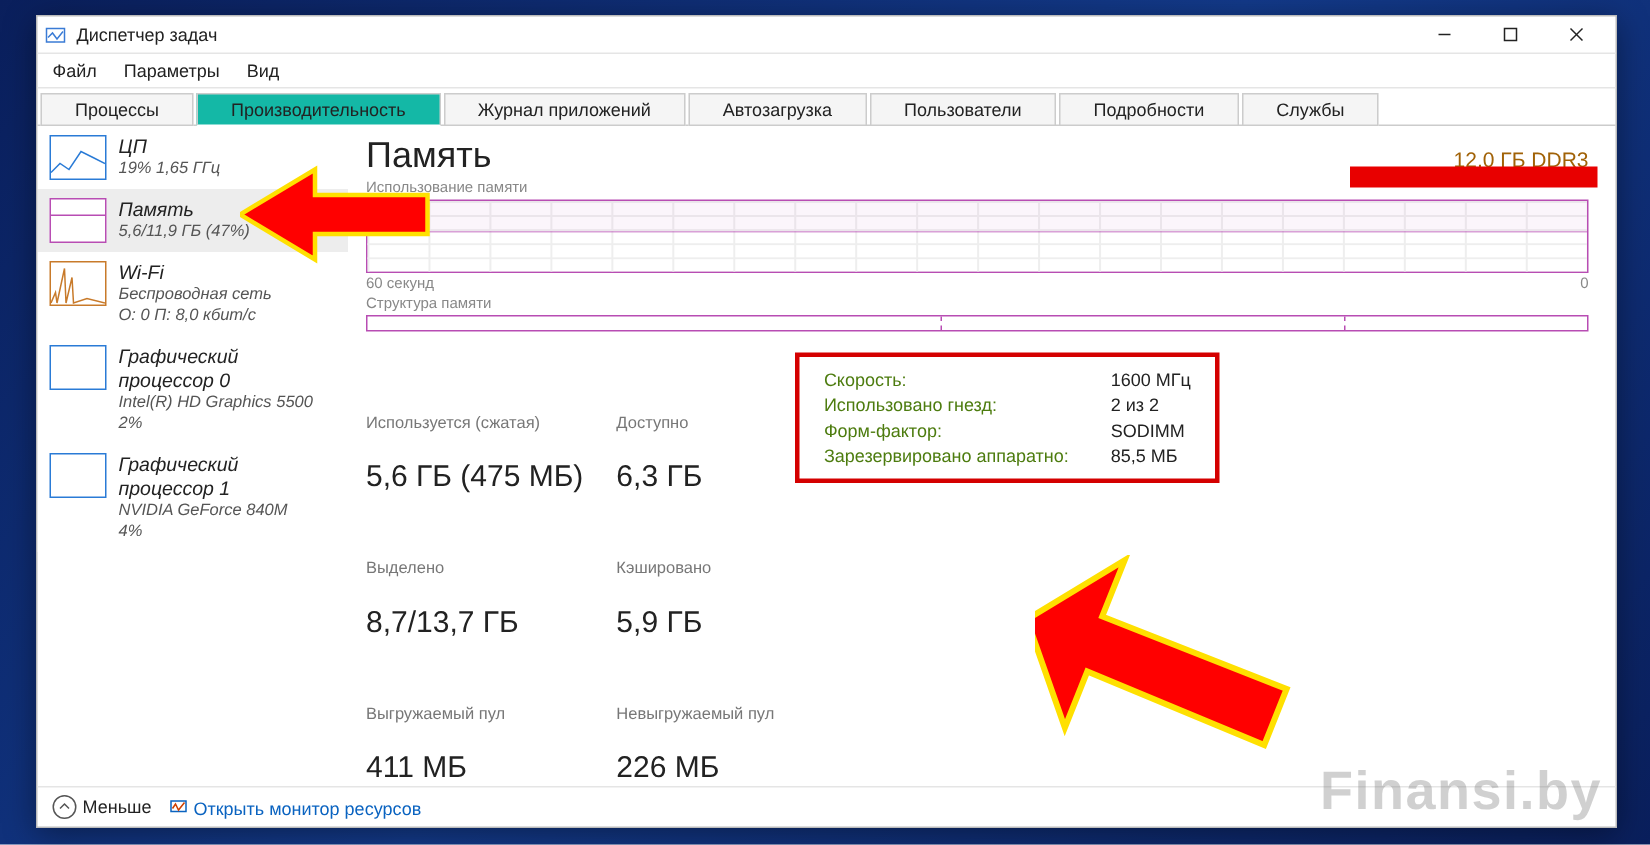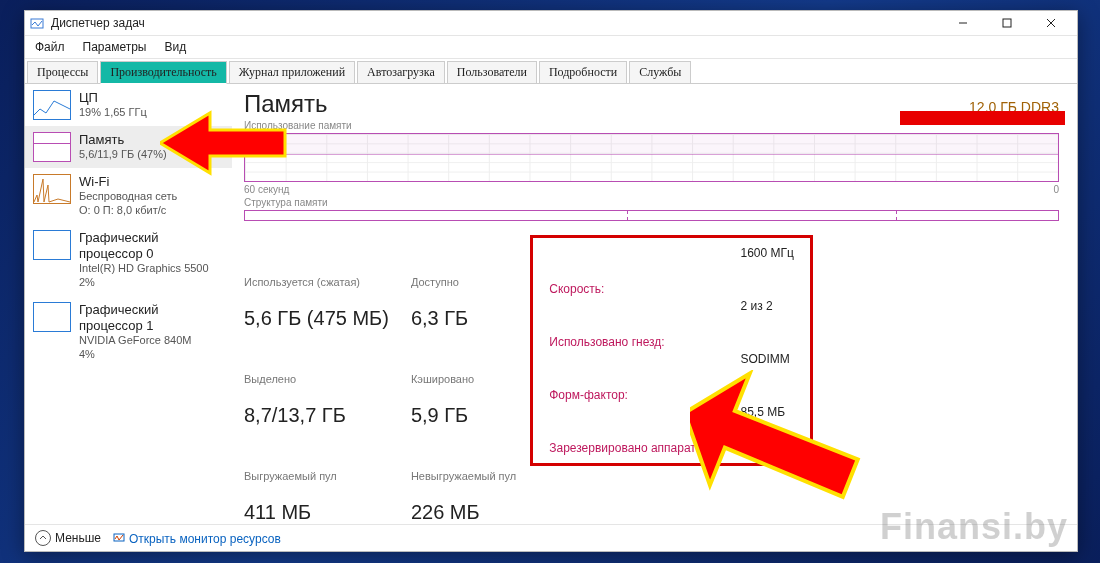--- a/index.html
+++ b/index.html
@@ -6,24 +6,24 @@
   body{background:linear-gradient(135deg,#0a1f5c,#133a8a,#0a1f5c);width:1100px;height:563px;overflow:hidden;position:relative;}
   .win{position:absolute;left:24px;top:10px;width:1052px;height:540px;background:#fff;border:1px solid #bbb;box-shadow:0 4px 20px rgba(0,0,0,.4);display:flex;flex-direction:column;}
   .titlebar{height:24px;display:flex;align-items:center;padding:0 4px;border-bottom:1px solid #e5e5e5;justify-content:center;}
   .titlebar .ico{width:16px;height:16px;margin-right:6px;display:inline-flex;align-items:center;justify-content:center;}
   .titlebar .title{flex:1;font-size:12px;}
   .winbtns{display:flex;}
   .winbtn{width:44px;height:24px;display:flex;align-items:center;justify-content:center;}
   .menu{height:22px;display:flex;align-items:center;gap:2px;border-bottom:1px solid #e5e5e5;padding:0 2px;}
   .menu span{padding:2px 8px;}
   .tabs{height:24px;display:flex;align-items:flex-end;border-bottom:1px solid #ccc;padding:0 2px;gap:0;}
-  .tab{padding:3px 9px;border:1px solid #ccc;border-bottom:1px solid #ccc;background:#f5f5f5;font-size:12px;margin-right:2px;position:relative;top:1px;font-family:Liberation Serif, serif;}
+  .tab{padding:3px 22px;border:1px solid #ccc;border-bottom:1px solid #ccc;background:#f5f5f5;font-size:12px;margin-right:2px;position:relative;top:1px;}
   .tab.active{background:#14b8a6;border-bottom:1px solid #fff;}
   .content{flex:1;display:flex;min-height:0;}
-  .sidebar{width:207px;border-right:0;overflow:hidden;}
+  .sidebar{width:207px;border-right:0;overflow:hidden;font-style:italic;}
   .side-item{display:flex;gap:8px;padding:6px 8px;align-items:flex-start;border:0;background:#fff;cursor:default;}
   .side-item.selected{background:#ededed;}
   .thumb{width:36px;height:28px;border:1px solid #999;background:#fff;flex-shrink:0;position:relative;overflow:hidden;}
   .side-txt{display:flex;flex-direction:column;line-height:1.25;min-width:0;}
   .side-title{font-size:13px;}
   .side-sub{font-size:11px;color:#555;}
   .main{flex:1;padding:6px 18px 0 12px;display:flex;flex-direction:column;min-height:0;}
   .head{display:flex;align-items:baseline;justify-content:space-between;}
   .h1{font-size:24px;font-weight:400;}
   .hr{font-size:14px;color:#a16207;}
@@ -33,21 +33,21 @@
   .chart .fill{position:absolute;left:0;top:0;height:44%;width:100%;background:rgba(184,77,179,.06);border-bottom:1px solid rgba(184,77,179,.5);}
   .scale{display:flex;justify-content:space-between;font-size:10px;color:#888;margin-top:2px;}
   .struct{border:1px solid #b84db3;height:32px;margin-top:2px;display:flex;}
   .struct .used{width:47%;border-right:1px dashed #b84db3;}
   .struct .standby{width:33%;border-right:1px dashed #b84db3;}
   .stats{display:flex;gap:0;margin-top:14px;align-items:flex-start;}
   .statgrid{display:grid;grid-template-columns:auto auto;column-gap:22px;row-gap:2px;}
   .lbl{font-size:11px;color:#777;margin-top:41px;}
   .val{font-size:20px;font-weight:400;color:#222;white-space:nowrap;margin-top:19px;}
   .details{border:3px solid #d40000;padding:8px 16px;margin-left:14px;display:grid;grid-template-columns:auto auto;column-gap:28px;row-gap:3px;font-size:12px;}
-  .details .dl{color:#be185d;margin-top:36px;}
+  .details .dl{color:#4d7c0f;}
   .details .dv{color:#222;}
   .statusbar{height:26px;border-top:1px solid #e5e5e5;display:flex;align-items:center;gap:12px;padding:0 10px;font-size:12px;}
   .statusbar .link{color:#0a63c0;cursor:pointer;}
   .circ{display:inline-flex;width:14px;height:14px;border:1.5px solid #555;border-radius:50%;align-items:center;justify-content:center;margin-right:4px;}
   
   .arrow1{position:absolute;left:160px;top:108px;pointer-events:none;}
   .arrow2{position:absolute;left:690px;top:370px;pointer-events:none;}
   .redbar{position:absolute;right:35px;top:111px;width:165px;height:14px;background:#e80000;pointer-events:none;}
   .wm{position:absolute;right:32px;bottom:15px;font-size:36px;font-weight:700;color:rgba(120,120,120,.35);letter-spacing:1px;pointer-events:none;}
   

